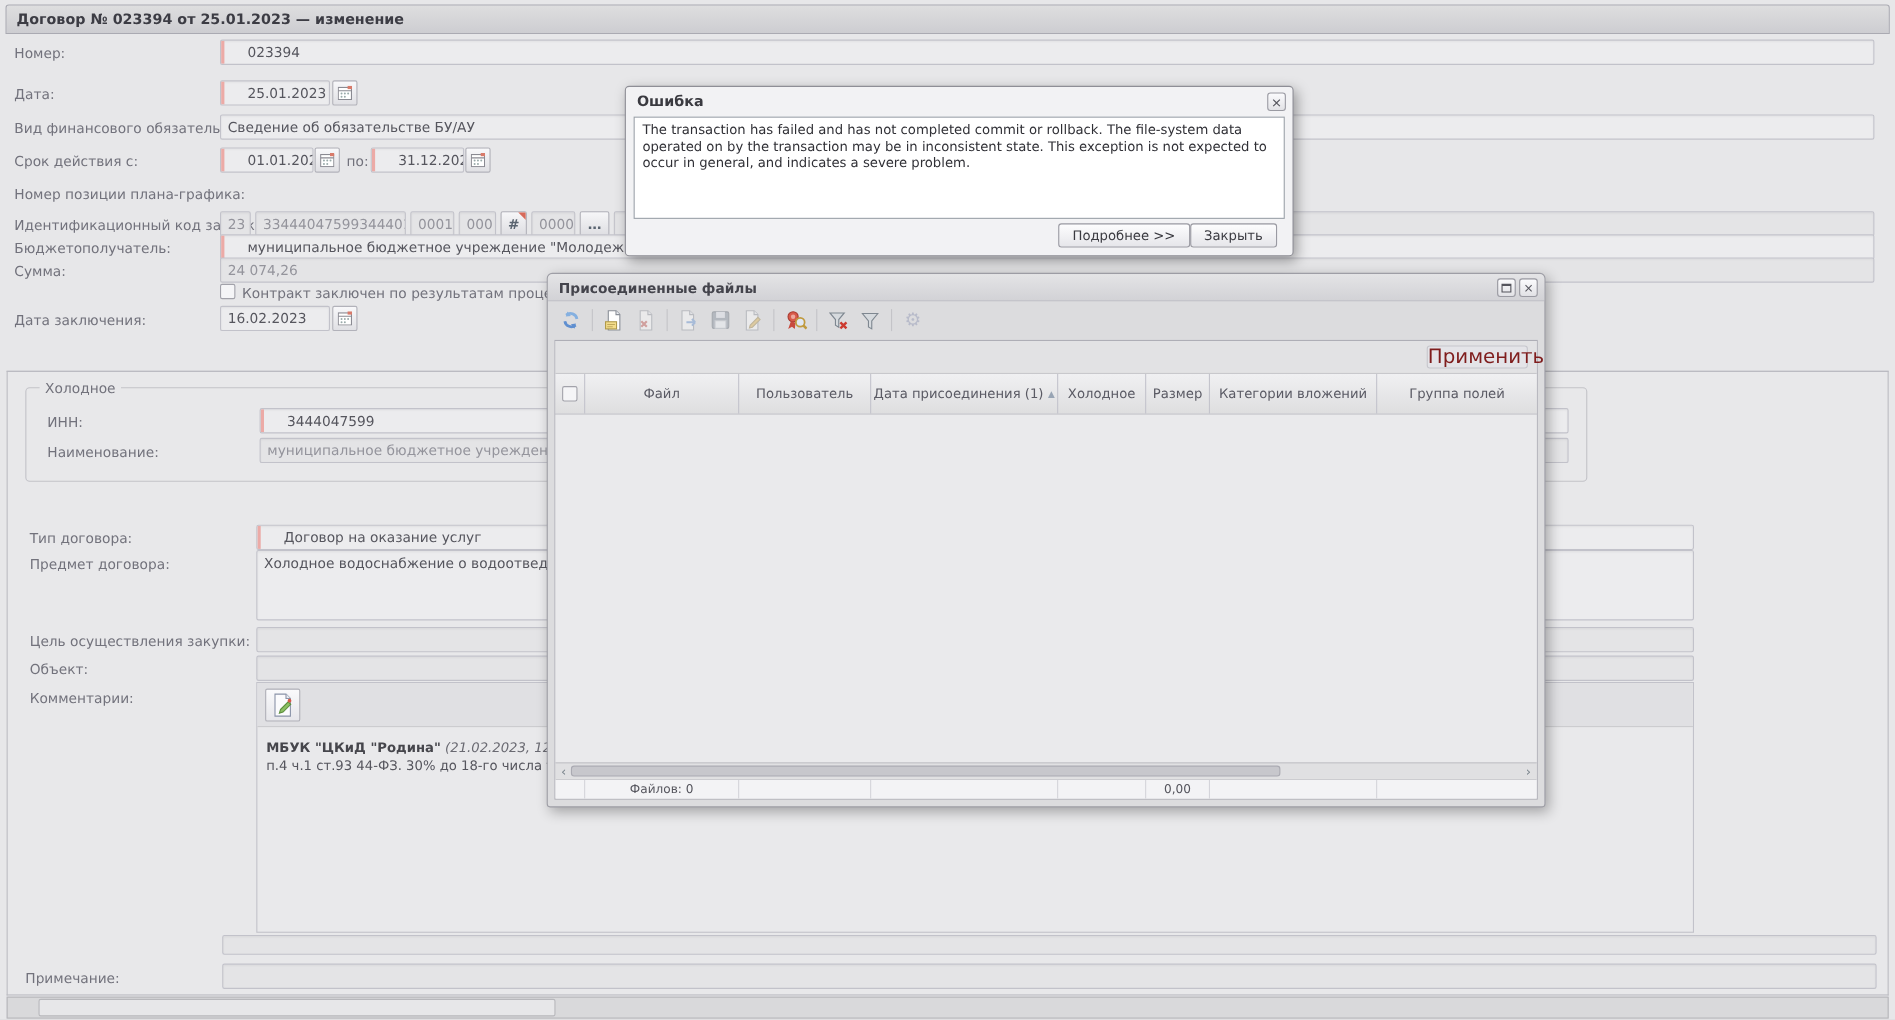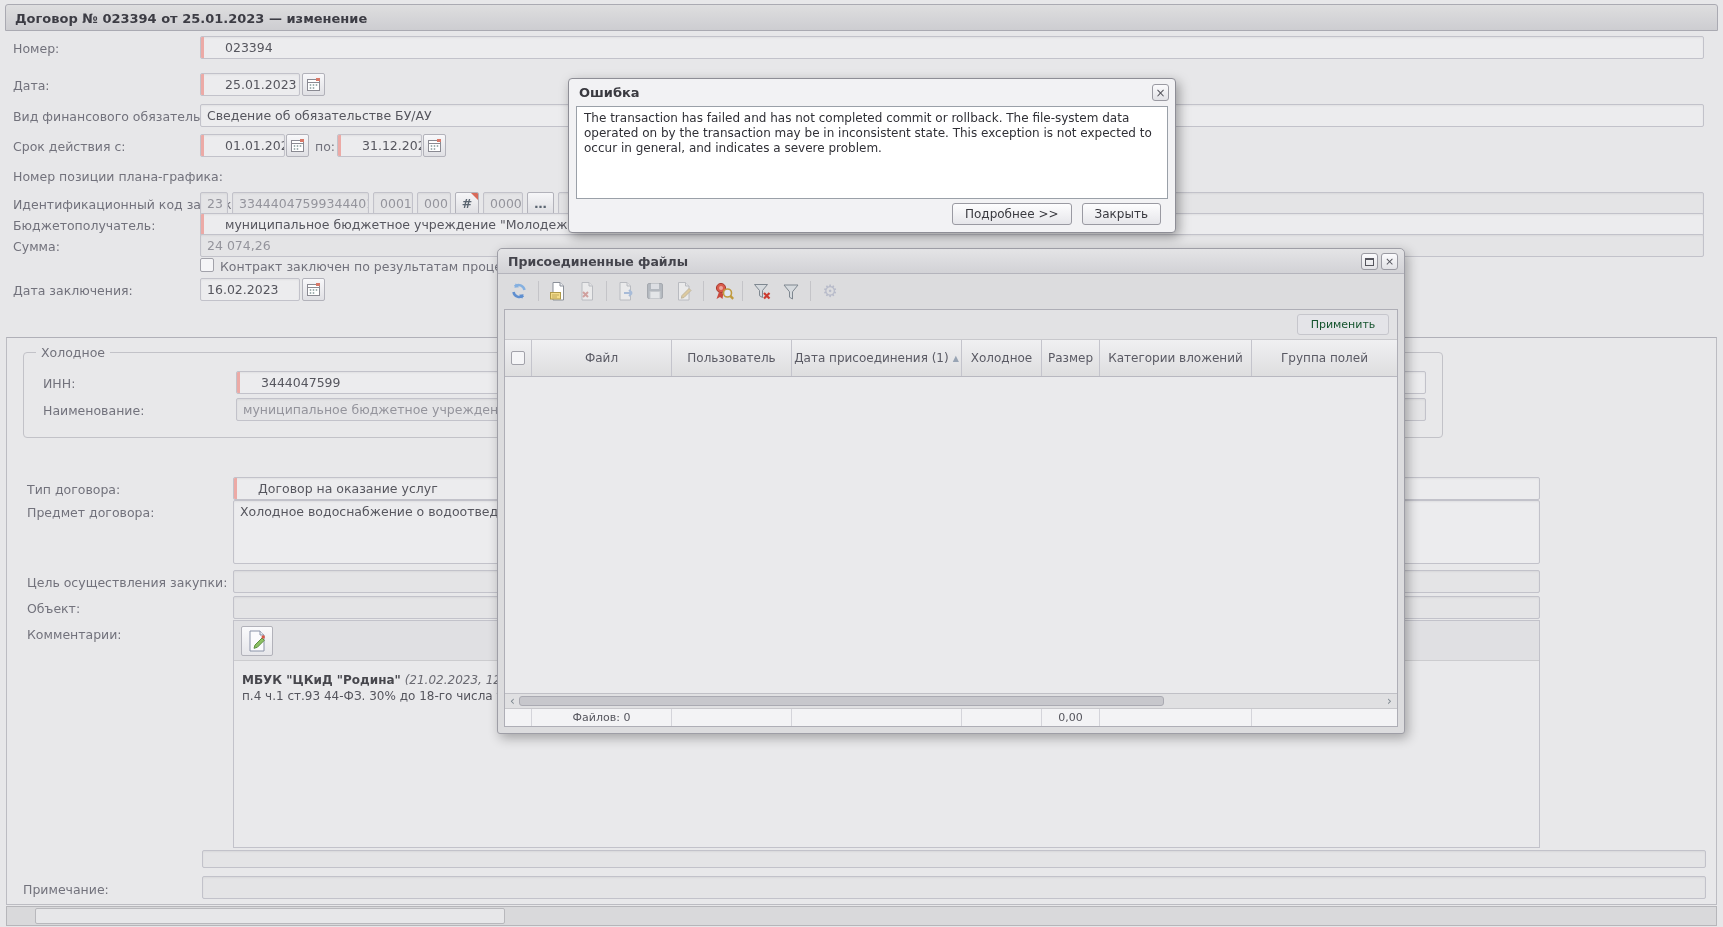--- a/index.html
+++ b/index.html
@@ -32,41 +32,41 @@
   .chk{position:absolute;width:14px;height:14px;background:#f5f5f7;border:1px solid #a2a2aa;border-radius:2px}
   
   .dialog{position:absolute;left:568px;top:78px;width:608px;height:155px;background:#f2f2f4;
        border:1px solid #8e8e96;border-radius:4px;box-shadow:3px 4px 12px rgba(0,0,0,.35);z-index:20}
   .dialog .dtitle{position:absolute;left:10px;top:6px;font-weight:bold;color:#3a3a40;font-size:13px}
   .dclose{position:absolute;right:6px;top:5px;width:17px;height:17px;border:1px solid #9a9aa2;
        border-radius:3px;background:linear-gradient(#fbfbfd,#e2e2e6);display:flex;align-items:center;
        justify-content:center;font-size:12px;color:#55555d;cursor:pointer;line-height:1}
   .dmsg{position:absolute;left:7px;right:7px;top:27px;height:93px;background:#fff;
        border:1px solid #9aa0a8;padding:4px 7px;color:#303036;font-size:12px;line-height:15px}
-  .dbtns{position:absolute;right:14px;bottom:7px;display:flex;gap:10px}
+  .dbtns{position:absolute;right:14px;bottom:7px;display:flex;}
   .pbtn{height:22px;padding:0 12px;border:1px solid #9a9aa2;border-radius:3px;font-size:12px;
        background:linear-gradient(#fdfdfe,#e6e6ea);color:#3a3a40;line-height:20px;cursor:pointer;white-space:nowrap}
   .fwin{position:absolute;left:497px;top:248px;width:908px;height:486px;background:#dcdcde;
        border:1px solid #9e9ea6;border-radius:5px 5px 3px 3px;box-shadow:3px 4px 12px rgba(0,0,0,.3);z-index:10}
   .ftitle{position:absolute;left:0;top:0;right:0;height:25px;background:linear-gradient(#e4e4e6,#d2d2d6);
        border-bottom:1px solid #b4b4bc;border-radius:5px 5px 0 0}
   .ftitle span.t{position:absolute;left:10px;top:5px;font-weight:bold;color:#44444c;font-size:12.5px}
   .wbtn{position:absolute;top:4px;width:17px;height:17px;border:1px solid #9a9aa2;border-radius:3px;
        background:linear-gradient(#fbfbfd,#e2e2e6);display:flex;align-items:center;justify-content:center;
        color:#55555d;font-size:11px;cursor:pointer;line-height:1}
   .toolbar{position:absolute;left:0;top:25px;right:0;height:34px;display:flex;align-items:center;
        padding-left:9px;gap:5px}
   .tbtn{width:24px;height:24px;display:flex;align-items:center;justify-content:center;cursor:pointer}
   .tsep{width:1px;height:20px;background:#c4c4c8;margin:0 2px}
   .dim{opacity:.42}
   .grid{position:absolute;left:6px;top:60px;right:6px;bottom:6px;background:#eaeaec;
        border:1px solid #aeaeb6;display:flex;flex-direction:column}
   .applybar{height:30px;background:#e2e2e4;border-bottom:1px solid #c8c8cc;position:relative}
   .applybtn{position:absolute;right:8px;top:4px;width:92px;height:21px;border:1px solid #c6c6cc;
-       border-radius:3px;background:#e4e4e8;color:#14532d;font-size:11px;line-height:19px;text-align:center}
+       border-radius:3px;background:#e4e4e8;color:#7f1d1d;font-size:18px;line-height:19px;text-align:center}
   .ghead{height:37px;display:flex;background:linear-gradient(#f0f0f2,#dededF);border-bottom:1px solid #b8b8c0}
   .gc{border-right:1px solid #c4c4cc;display:flex;align-items:center;justify-content:center;
        font-size:12px;color:#5a5a64;text-align:center;padding:0 4px;cursor:pointer;white-space:nowrap;overflow:hidden}
   .gbody{flex:1;background:#eaeaec}
   .hscroll{height:15px;background:#e0e0e2;border-top:1px solid #c0c0c6;position:relative}
   .hthumb{position:absolute;left:14px;top:2px;width:645px;height:10px;background:#c7c7cc;
        border:1px solid #aaaab2;border-radius:3px;cursor:grab}
   .harr{position:absolute;top:0;width:13px;height:14px;color:#7c868e;font-size:12px;display:flex;
        align-items:center;justify-content:center;cursor:pointer}
   .gsum{height:18px;display:flex;background:#f3f3f5;border-top:1px solid #c8c8cc}

